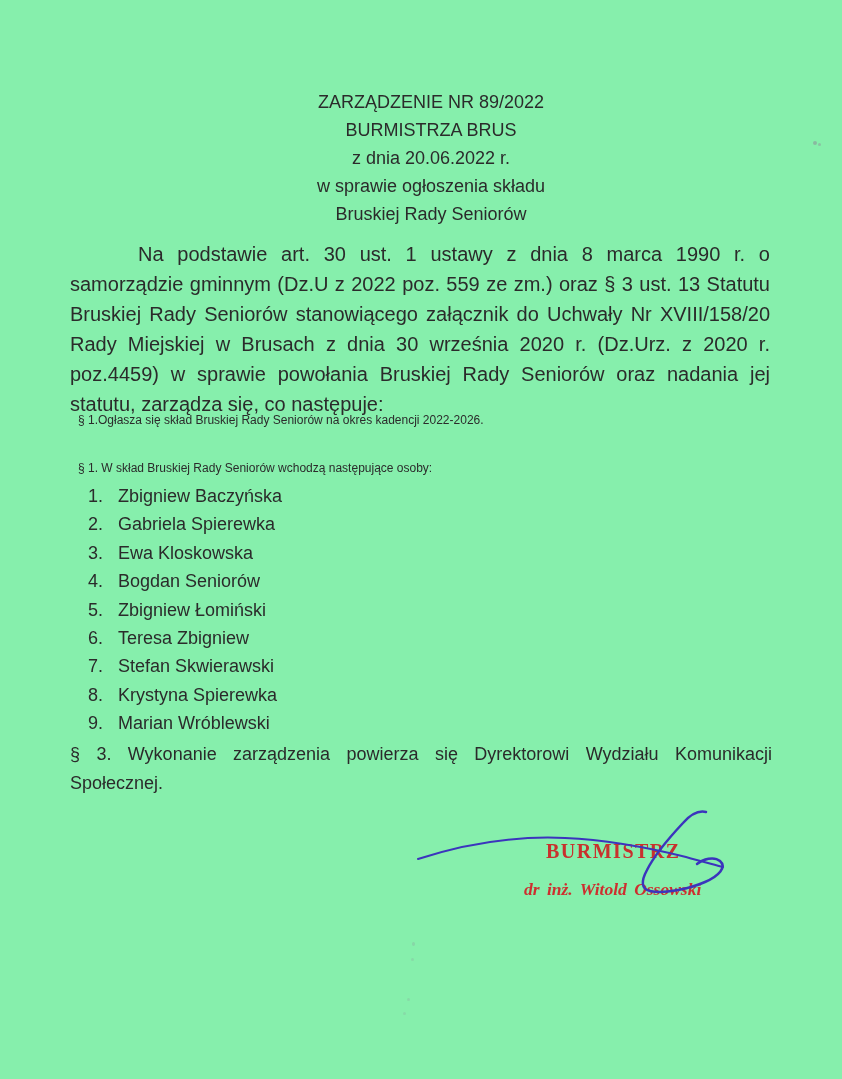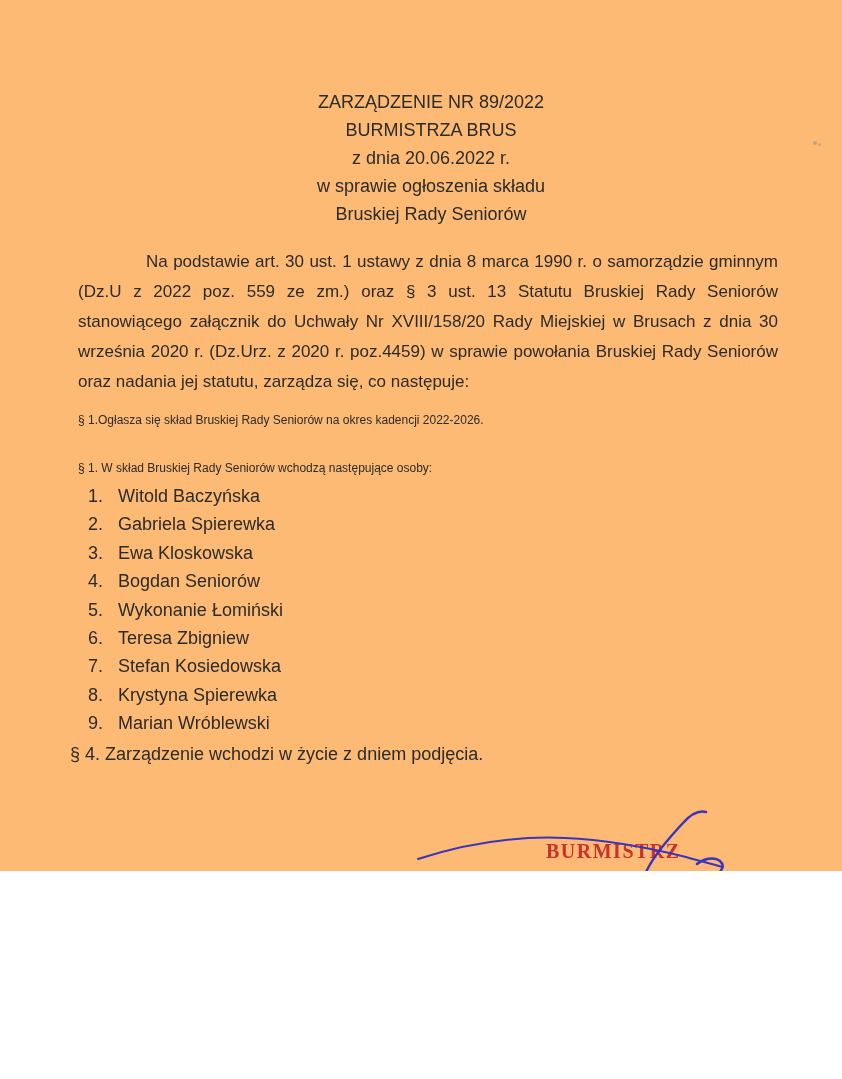--- a/index.html
+++ b/index.html
@@ -1,39 +1,39 @@
 <!DOCTYPE html>
 <html lang="pl"><head>
 <meta charset="utf-8">
 <style>
   html, body { margin: 0; padding: 0; background: #ffffff; }
   .page {
     position: relative;
     width: 842px;
-    height: 871px;
-    background: #fdba74;
+    height: 1079px;
+    background: #86efac;
     overflow: hidden;
     font-family: "Liberation Sans", sans-serif;
     color: #282828;
   }
   .title-block {
     position: absolute;
     top: 88px; left: 10px;
     width: 842px;
     text-align: center;
     font-size: 18px;
     line-height: 28px;
     color: #2b2b2b;
   }
   .intro {
     position: absolute;
     top: 239px; left: 70px;
     width: 700px;
-    margin: 8px;
-    font-size: 17px;
+    margin: 0;
+    font-size: 20px;
     line-height: 30px;
     text-align: justify;
     text-indent: 68px;
     color: #2b2b2b;
   }
   .par {
     position: absolute;
     left: 70px;
     width: 702px;
     margin: 8px;
@@ -113,58 +113,58 @@
   </div>
 
   <p class="intro">Na podstawie art. 30 ust. 1 ustawy z dnia 8 marca 1990 r. o samorządzie gminnym (Dz.U z 2022 poz. 559 ze zm.) oraz § 3 ust. 13 Statutu Bruskiej Rady Seniorów stanowiącego załącznik do Uchwały Nr XVIII/158/20 Rady Miejskiej w Brusach z dnia 30 września 2020 r. (Dz.Urz. z 2020 r. poz.4459) w sprawie powołania Bruskiej Rady Seniorów oraz nadania jej statutu, zarządza się, co następuje:</p>
 
   <p class="par p1">§ 1.Ogłasza się skład Bruskiej Rady Seniorów na okres kadencji 2022-2026.</p>
   <p class="par p2">§ 1. W skład Bruskiej Rady Seniorów wchodzą następujące osoby:</p>
 
   <ol class="members">
     <li>
         <span class="num">1.</span>
-        <span>Witold Baczyńska</span>
+        <span>Zbigniew Baczyńska</span>
       </li>
     <li>
         <span class="num">2.</span>
         <span>Gabriela Spierewka</span>
       </li>
     <li>
         <span class="num">3.</span>
         <span>Ewa Kloskowska</span>
       </li>
     <li>
         <span class="num">4.</span>
         <span>Bogdan Seniorów</span>
       </li>
     <li>
         <span class="num">5.</span>
-        <span>Wykonanie Łomiński</span>
+        <span>Zbigniew Łomiński</span>
       </li>
     <li>
         <span class="num">6.</span>
         <span>Teresa Zbigniew</span>
       </li>
     <li>
         <span class="num">7.</span>
-        <span>Stefan Kosiedowska</span>
+        <span>Stefan Skwierawski</span>
       </li>
     <li>
         <span class="num">8.</span>
         <span>Krystyna Spierewka</span>
       </li>
     <li>
         <span class="num">9.</span>
         <span>Marian Wróblewski</span>
       </li>
   </ol>
 
   <div class="p34">
-    <div>§ 4. Zarządzenie wchodzi w życie z dniem podjęcia.</div>
+    <div class="line-just">§ 3. Wykonanie zarządzenia powierza się Dyrektorowi Wydziału Komunikacji Społecznej.</div>
   </div>
 
   <div class="stamp-title">BURMISTRZ</div>
   <div class="stamp-name">dr inż. Witold Ossowski</div>
 
   <svg class="sig-ink" width="380" height="120" viewBox="0 0 380 120" fill="none">
     <path d="M28,63 C80,46 130,40 175,42 C220,44 260,52 296,61 C310,65 322,68 333,71" stroke="#3b34bd" stroke-width="2" stroke-linecap="round"></path>
     <path d="M316,16 C308,14 301,18 293,27 C278,43 264,60 257,74 C251,85 251,93 260,95 C274,98 299,93 315,86 C329,80 337,71 330,65 C324,60 313,63 307,68" stroke="#3b34bd" stroke-width="2.5" stroke-linecap="round"></path>
   </svg>
 

